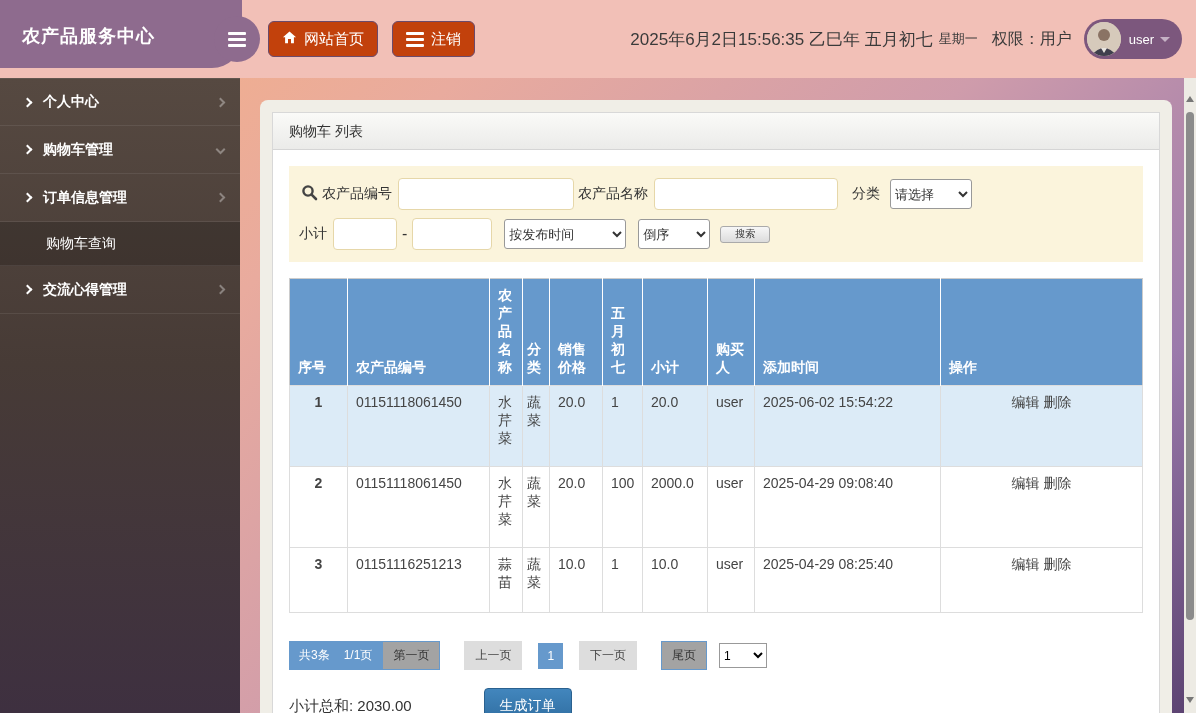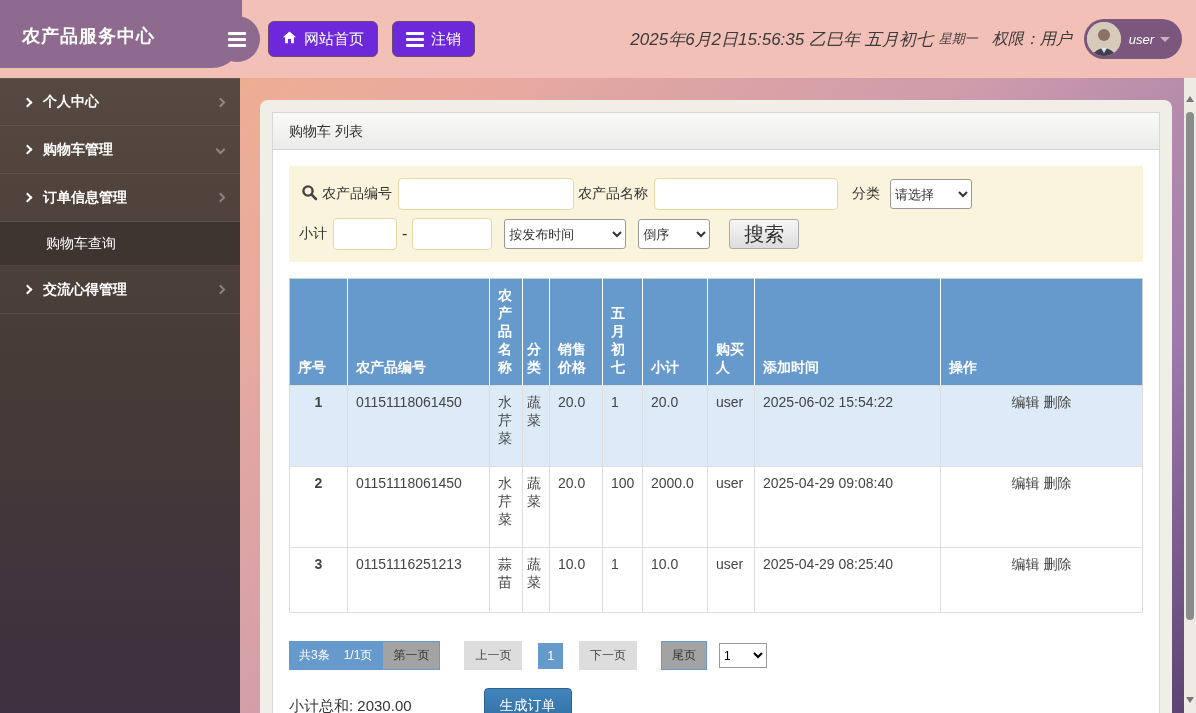--- a/index.html
+++ b/index.html
@@ -15,23 +15,23 @@
     background:#f2c0b7; display:flex; align-items:center; padding-left:268px; z-index:5; }
   .brand { position:absolute; left:0; top:0; width:242px; height:68px;
     background:#8e6b8e; border-bottom-right-radius:30px; z-index:7; }
   .brand-title { color:#fff; font-size:18px; font-weight:bold; letter-spacing:1px;
     position:absolute; left:22px; top:24px; }
   .brand-toggle { position:absolute; left:214px; top:16px; width:46px; height:46px;
     border-radius:50%; background:#8e6b8e; z-index:8; display:flex; align-items:center; justify-content:center; cursor:pointer; }
   .bars { display:inline-flex; flex-direction:column; gap:3px; }
   .bars i { display:block; width:18px; height:3px; background:#fff; border-radius:1px; }
   .top-btn { height:36px; display:inline-flex; align-items:center; gap:7px;
-    background:#6d28d9; border:1px solid #6b4a6c; border-radius:6px; color:#fff;
+    background:#c2410c; border:1px solid #6b4a6c; border-radius:6px; color:#fff;
     font-size:15px; padding:0 13px; margin-right:14px; cursor:pointer; }
-  .top-right { margin-left:auto; display:flex; align-items:center; margin-right:14px;font-style:italic; }
+  .top-right { margin-left:auto; display:flex; align-items:center; margin-right:14px; }
   .dt-main { font-size:17px; color:#3a3a3a; }
   .dt-week { font-size:13px; color:#3a3a3a; margin-left:6px; }
   .dt-perm { font-size:16px; color:#3a3a3a; margin-left:14px; }
   .avatar-pill { margin-left:12px; height:40px; border-radius:20px; background:#7c577d;
     display:flex; align-items:center; padding:0 12px 0 3px; cursor:pointer; }
   .avatar-img { width:34px; height:34px; border-radius:50%; overflow:hidden; background:#d6cabb; flex:none; }
   .avatar-name { color:#fff; font-size:13px; margin:0 6px 0 8px; }
   .caret-down { width:0; height:0; border-left:5px solid transparent; border-right:5px solid transparent;
     border-top:5px solid #c5b2c5; }
 
@@ -62,21 +62,21 @@
   .card-body { padding:16px; }
 
   
   .filter-box { background:#fbf4dc; padding:12px 10px; margin-bottom:16px; }
   .f-row { display:flex; align-items:center; }
   .f-row + .f-row { margin-top:8px; }
   .f-label { font-size:14px; color:#333; margin:0 6px 0 4px; }
   .f-input { height:32px; background:#fff; border:1px solid #e6d7a9; border-radius:4px; padding:0 8px; font-size:13px; outline:none; }
   .f-select { height:30px; border:1px solid #999; border-radius:3px; background:#fff; font-size:13px; color:#333; margin-left:4px; }
   .dash { margin:0 5px; color:#333; }
-  .search-btn { height:30px; padding:0 14px; margin-left:19px; font-size:20px; color:#333;
+  .search-btn { height:17px; padding:0 14px; margin-left:10px; font-size:10px; color:#333;
     background:linear-gradient(180deg,#f7f7f7,#dcdcdc); border:1px solid #aaa; border-radius:3px; cursor:pointer; }
   .search-ico { flex:none; margin-left:2px; }
 
   
   table.cart { width:100%; border-collapse:collapse; table-layout:fixed; border:1px solid #ccc; }
   .cart th { background:#6699cc; color:#fff; font-size:14px; font-weight:bold; text-align:left;
     vertical-align:bottom; padding:8px; height:106px; border-right:1px solid #fff; word-break:break-all; }
   .cart th:last-child { border-right:none; }
   .cart td { font-size:14px; color:#444; vertical-align:top; padding:8px; border:1px solid #ddd;
     word-break:break-all; background:#fff; }

